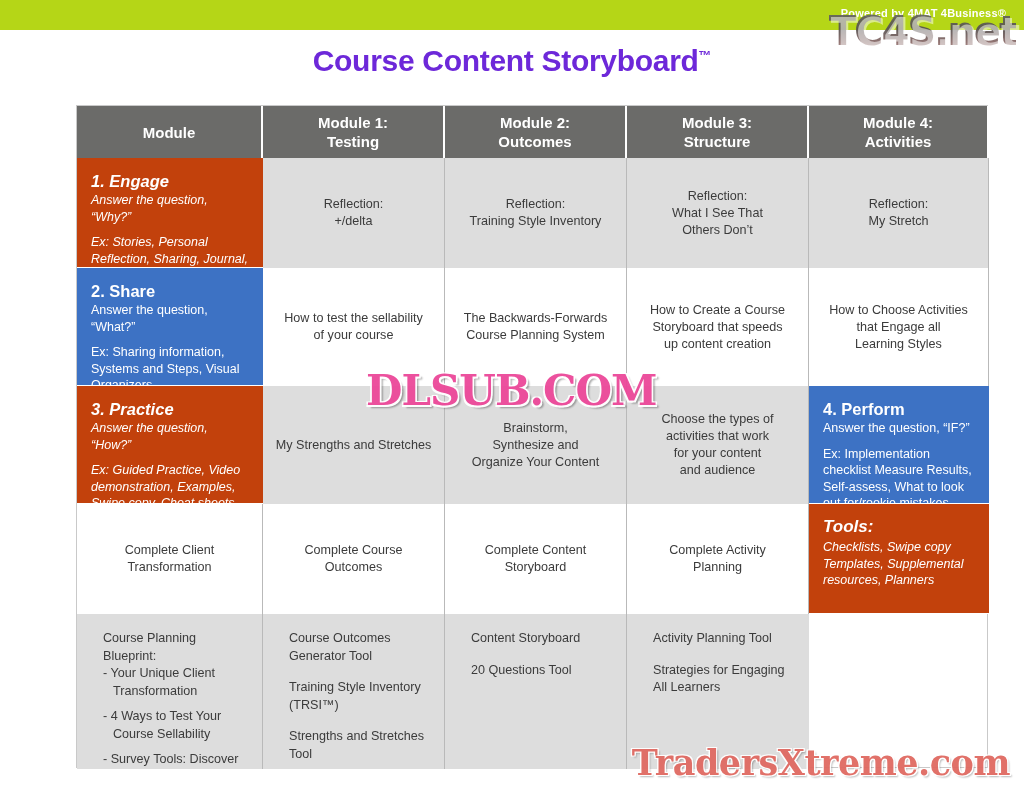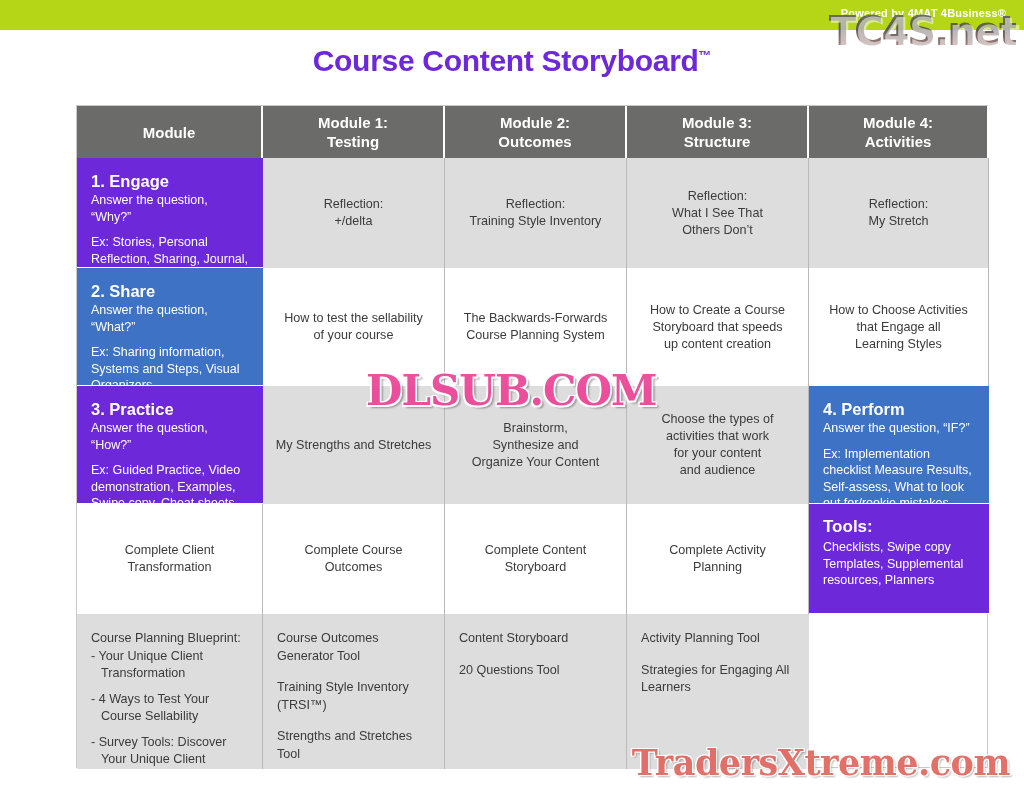--- a/index.html
+++ b/index.html
@@ -64,21 +64,21 @@
   .hdr:last-child{border-right:none;}
 
   
   .lbl{
     color:#ffffff;
     padding:13px 12px 10px 14px;
     font-size:12.5px;
     line-height:16.5px;
     border-bottom:1px solid #ffffff;
   }
-  .lbl.dark{background:#6d28d9;}
+  .lbl.dark{background:#c2410c;font-style:italic;}
   .lbl.light{background:#3d72c4;}
   .lbl .ttl{
     display:block;
     font-size:16.5px;font-weight:bold;
     line-height:20px;
     margin-bottom:1px;
   }
   .lbl .q{display:block;}
   .lbl .ex{display:block;margin-top:9px;}
 
@@ -94,21 +94,21 @@
   }
   .body-cell:last-child{border-right:none;}
   .rowA{background:#dddddd;}
   .rowB{background:#ffffff;}
 
   .tools-cell{
     font-size:12.6px;
     line-height:17.5px;
     color:#3b3b3b;
     text-align:left;
-    padding:16px 10px 10px 14px;
+    padding:16px 10px 10px 26px;
     background:#dddddd;
     border-right:1px solid #b9b9b9;
     display:block;
   }
   .tools-cell:last-child{border-right:none;}
   .tools-cell p{margin:0 0 14px 0;}
   .tools-cell p:last-child{margin-bottom:0;}
   .tools-cell .hang{padding-left:10px;text-indent:-10px;margin:0 0 8px 0;}
   .tools-cell .nogap{margin-bottom:0;}
 

